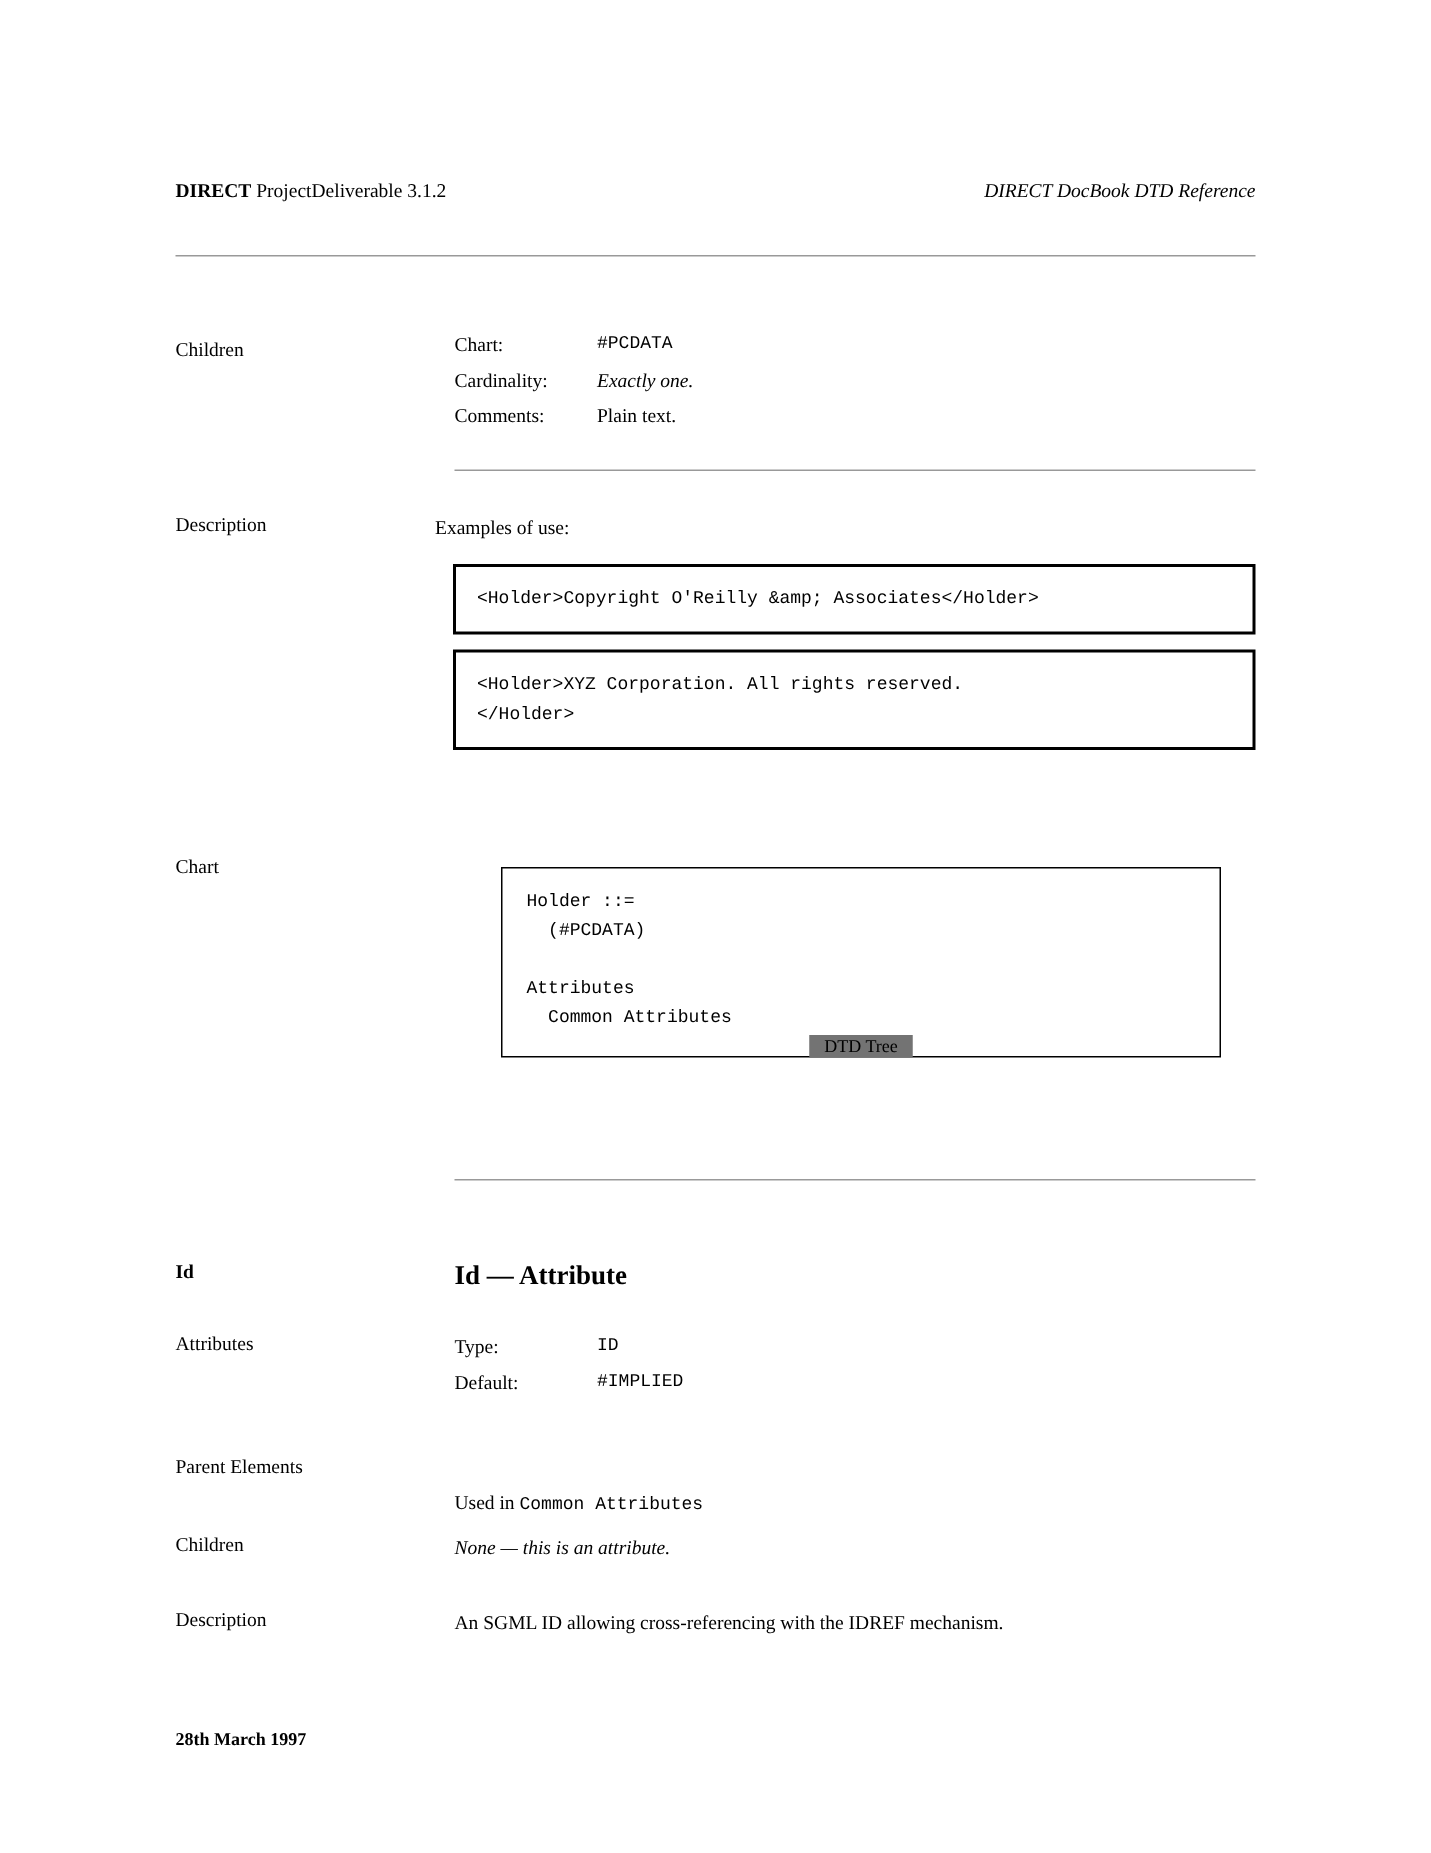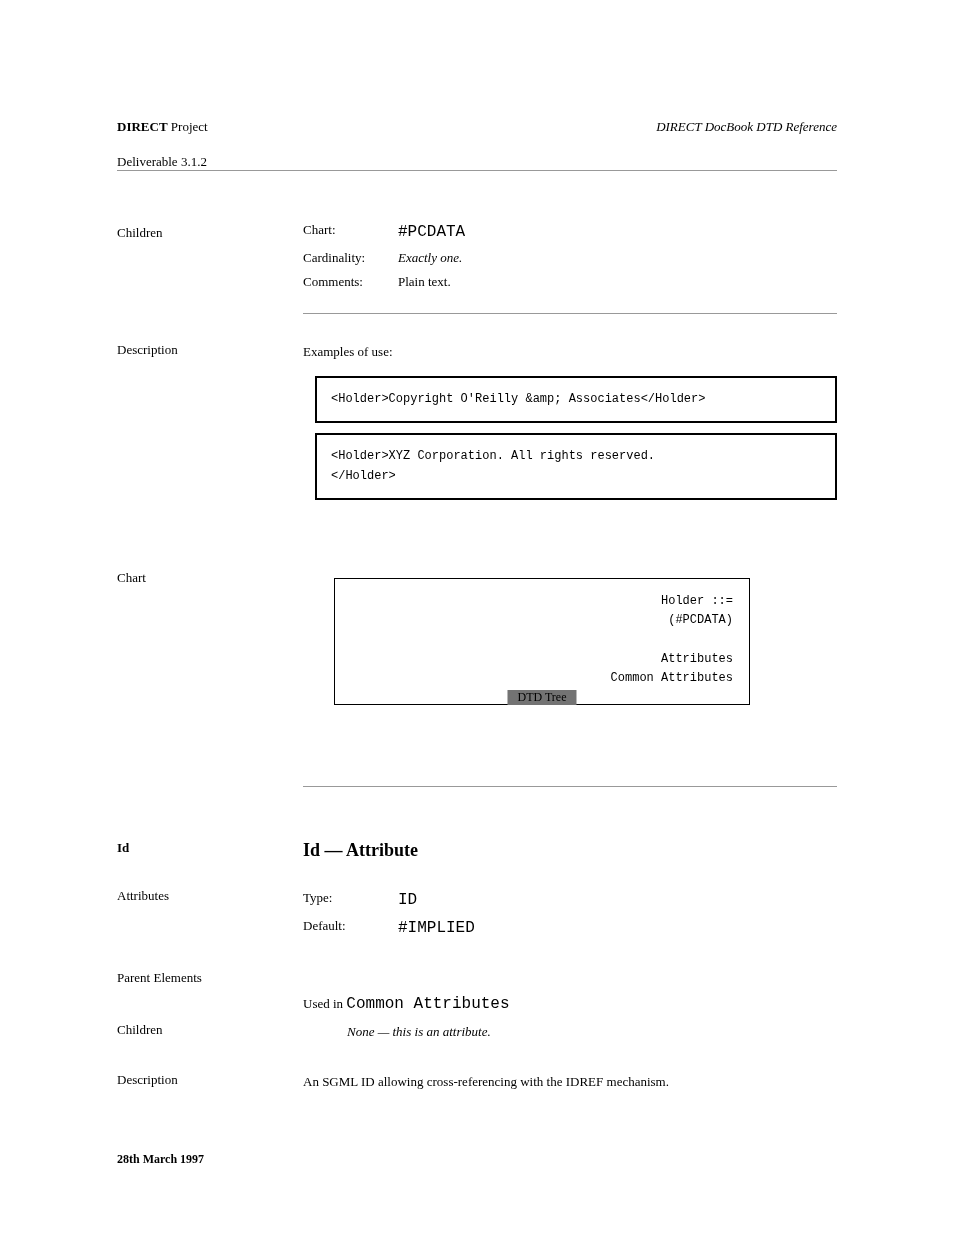--- a/index.html
+++ b/index.html
@@ -20,23 +20,22 @@
     top: 118px;
     left: 117px;
     right: 117px;
     display: flex;
     justify-content: space-between;
     align-items: baseline;
     font-size: 13px;
   }
   .running-head .left {
     display: flex;
-    flex-direction: column;
+    flex-direction: row;
     line-height: 1.45;
-    gap: 16px;
   }
   .running-head .left .bold { font-weight: 700; }
   .running-head .right {
     font-style: italic;
   }
   .top-rule {
     position: absolute;
     top: 170px;
     left: 117px;
     right: 117px;
@@ -49,61 +48,60 @@
     top: 220px;
     font-size: 13px;
   }
   .attr-row {
     display: flex;
     margin-bottom: 4px;
     line-height: 1.5;
   }
   .attr-label { width: 95px; font-weight: 400; }
   .attr-value { flex: 1; }
-  .mono { font-family: "Courier New", monospace; font-size: 16px; }
+  .mono { font-family: "Courier New", monospace; font-size: 12px; }
   .italic { font-style: italic; }
   .mid-rule {
     position: absolute;
     left: 303px; right: 117px;
     border-top: 1px solid #999;
   }
   .rule-1 { top: 313px; }
   .section-label {
     position: absolute;
     left: 117px;
     width: 170px;
     font-weight: 400;
     font-size: 13px;
   }
   .sec-children   { top: 225px; }
   .sec-description{ top: 342px; }
   .sec-chart      { top: 570px; }
   .desc-body {
     position: absolute;
-    left: 303px; right: 117px; top: 342px;
+    left: 290px; right: 117px; top: 342px;
     font-size: 13px;
     line-height: 1.55;
   }
   .code-box {
     border: 2px solid #000;
     padding: 12px 14px;
     margin-top: 10px;
     font-family: "Courier New", monospace;
     font-size: 12px;
     line-height: 1.6;
     white-space: pre;
     margin-left: 12px;
   }
   .code-box.first { margin-top: 14px; }
   .dtd-wrap {
     position: absolute;
     left: 334px;
     top: 578px;
-    width: 416px;
-    text-align: right;
+    width: 480px;
   }
   .dtd-box {
     position: relative;
     border: 1px solid #000;
     background:#fff;
     box-sizing: border-box;
     width: 100%;
   }
   .dtd-inner {
     padding: 13px 16px 16px 16px;
@@ -139,21 +137,21 @@
     font-weight: 700;
   }
   .id-right-body {
     position: absolute;
     left: 303px; right: 117px;
     font-size: 13px;
     line-height: 1.6;
   }
   .block-attrs { top: 888px; }
   .block-parent2{ top: 992px; }
-  .block-child  { top: 1022px; margin-left: 44px; }
+  .block-child  { top: 1022px; }
   .block-desc   { top: 1072px; }
   .sec-attributes { top: 888px; }
   .sec-parent     { top: 970px; }
   .sec-children2  { top: 1022px; }
   .sec-description2 { top: 1072px; }
   .footer {
     position: absolute;
     left: 117px;
     bottom: 68px;
     font-size: 12px;

